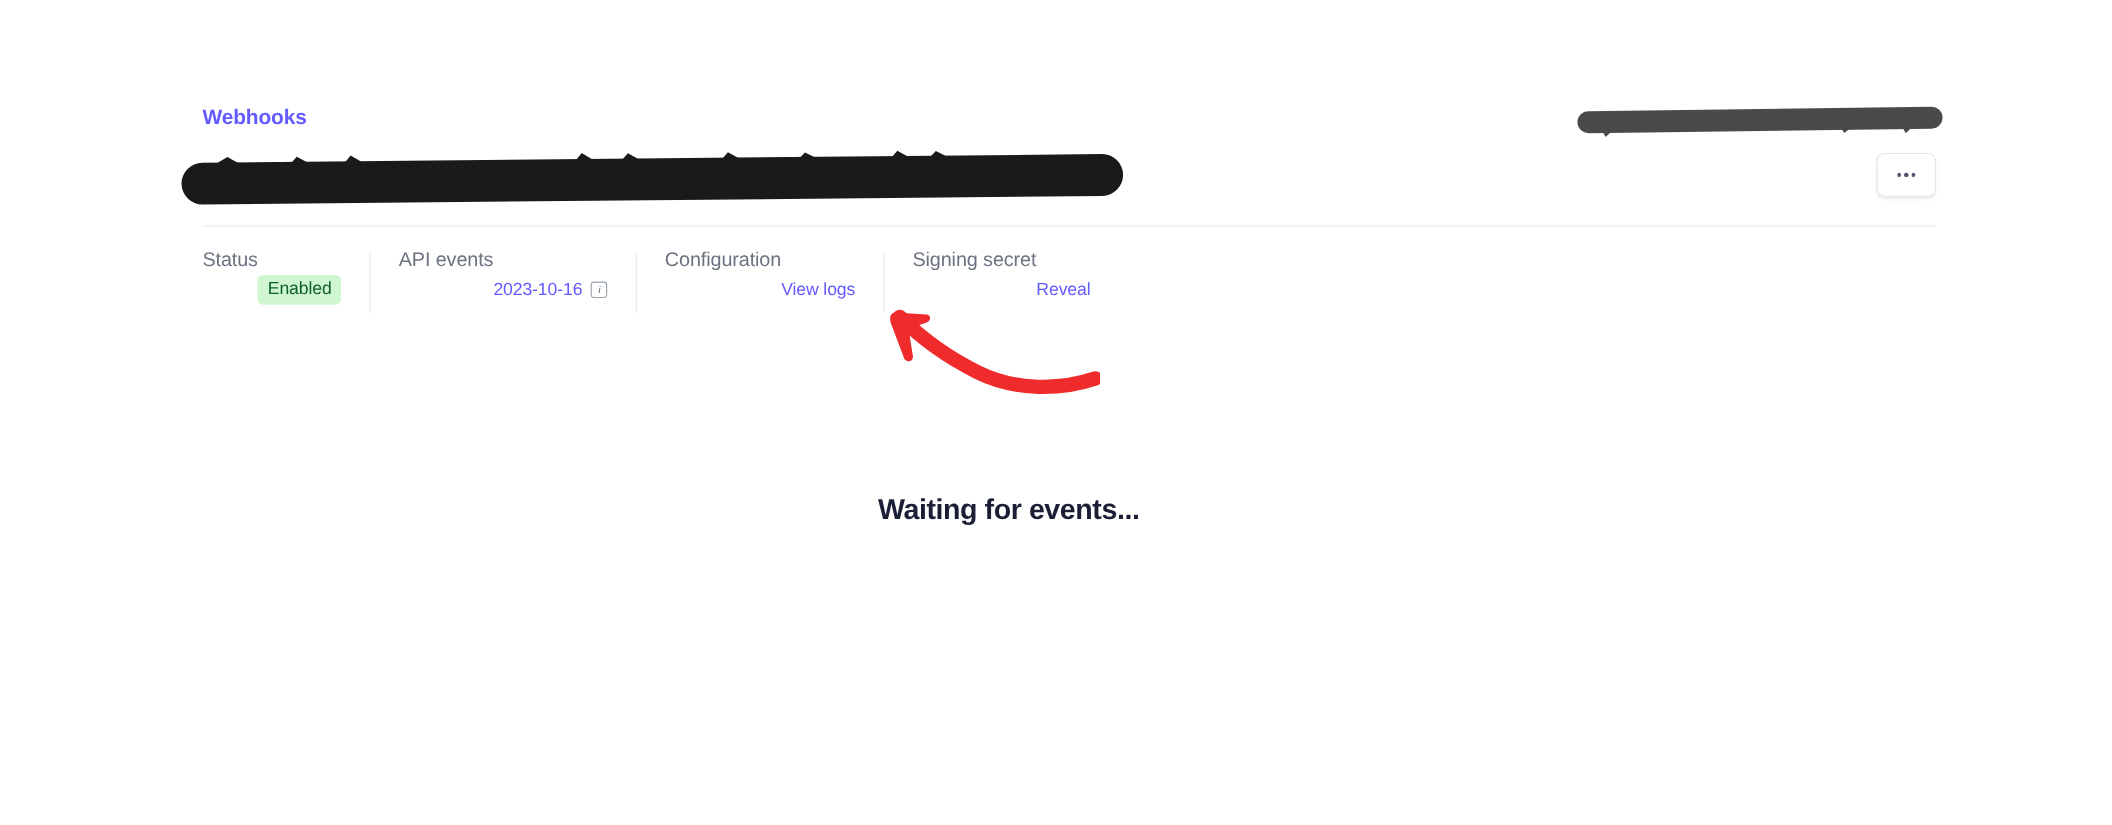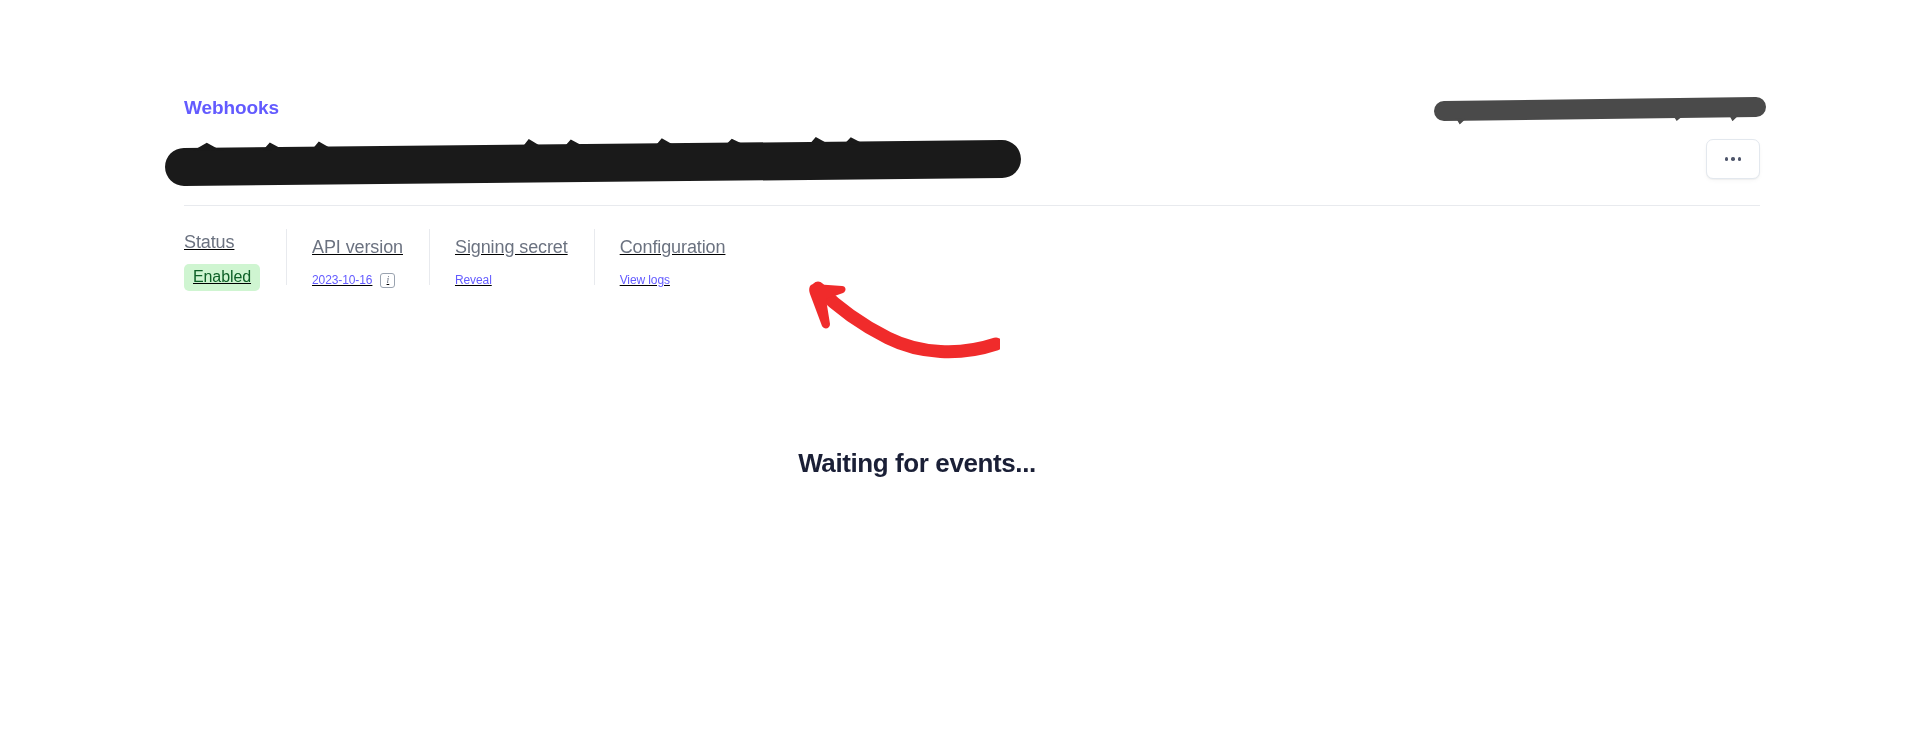--- a/index.html
+++ b/index.html
@@ -136,25 +136,23 @@
   .meta-row {
     position: absolute;
     left: 184px;
     top: 225px;
     display: flex;
     align-items: stretch;
     height: 66px;
   }
   .meta-col {
     display: flex;
-    flex-direction: column;
     justify-content: flex-end;
     padding-right: 26px;
     position: relative;
-    text-decoration: underline;
   }
   .meta-col + .meta-col {
     padding-left: 26px;
   }
   .meta-col + .meta-col::before {
     content: "";
     position: absolute;
     left: 0;
     top: 4px;
     bottom: 6px;
@@ -192,21 +190,21 @@
     color: #0e6027;
   }
   .badge-neutral {
     background: #eff1f4;
     color: #4f566b;
   }
 
   .link {
     color: #635bff;
     cursor: pointer;
-    font-size: 12px;
+    font-size: 16px;
     letter-spacing: -0.1px;
   }
 
   .info-icon {
     display: inline-flex;
     align-items: center;
     justify-content: center;
     width: 15px;
     height: 15px;
     margin-left: 8px;
@@ -270,38 +268,38 @@
 
     <div class="meta-col">
       <div class="meta-label">Status</div>
       <div class="meta-value">
         <span class="badge badge-enabled">Enabled</span>
       </div>
     </div>
 
 
     <div class="meta-col">
-      <div class="meta-label">API version</div>
+      <div class="meta-label">API events</div>
       <div class="meta-value">
         <span class="link">2023-10-16</span>
         <span class="info-icon">i</span>
       </div>
     </div>
 
     <div class="meta-col">
+      <div class="meta-label">Configuration</div>
+      <div class="meta-value">
+        <span class="link">View logs</span>
+      </div>
+    </div>
+
+    <div class="meta-col">
       <div class="meta-label">Signing secret</div>
       <div class="meta-value">
         <span class="link">Reveal</span>
-      </div>
-    </div>
-
-    <div class="meta-col">
-      <div class="meta-label">Configuration</div>
-      <div class="meta-value">
-        <span class="link">View logs</span>
       </div>
     </div>
 
   </div>
 
   <svg class="annot-arrow" viewBox="0 0 230 110" xmlns="http://www.w3.org/2000/svg">
     <path d="M 226 72
              C 190 84, 150 82, 118 66
              C 90 52, 66 34, 48 16" fill="none" stroke="#f02b2b" stroke-width="13" stroke-linecap="round"></path>
     <path d="M 44 12

